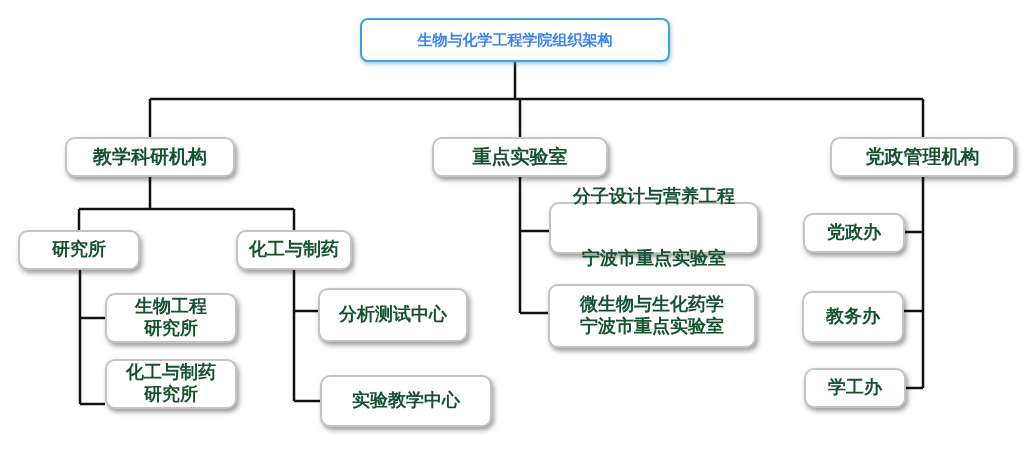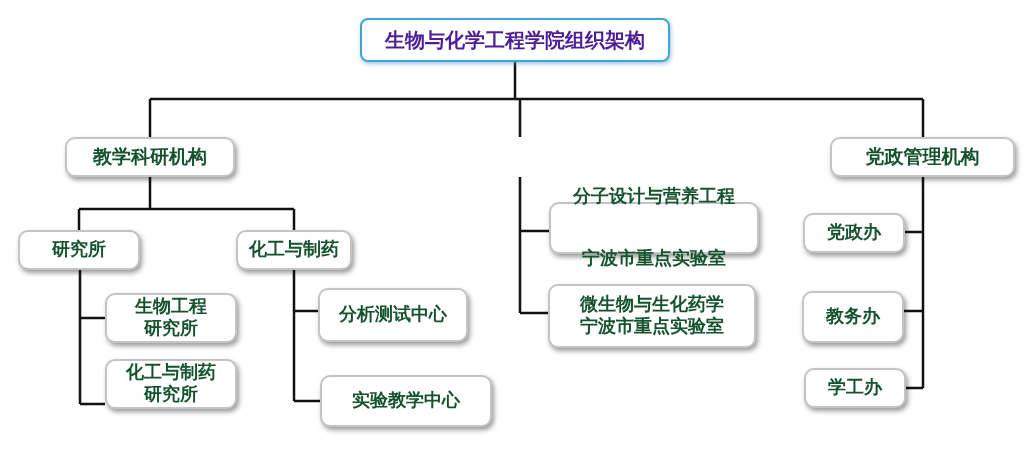--- a/index.html
+++ b/index.html
@@ -35,22 +35,22 @@
     font-size: 18px;
     line-height: 1.22;
     text-align: center;
     white-space: nowrap;
     box-sizing: border-box;
   }
   .node.lvl1 { font-size: 19px; }
   .node.title {
     border: 2px solid #3EA5D8;
     border-radius: 8px;
-    color: #4c1d95;
-    font-size: 20px;
+    color: #3b82f6;
+    font-size: 15px;
     box-shadow: 1px 2px 4px rgba(100,160,200,0.60);
   }
 </style>
 </head>
 <body>
 
 <div class="canvas">
 
   <svg class="lines" viewBox="0 0 1024 465" xmlns="http://www.w3.org/2000/svg">
     <path d="M515 62 V99
@@ -78,20 +78,23 @@
   </svg>
 
   <div class="node title" style="left:360px; top:18px; width:310px; height:44px;">
     <span>生物与化学工程学院组织架构</span>
   </div>
 
   <div class="node lvl1" style="left:65px; top:137px; width:170px; height:40px;">
     <span>教学科研机构</span>
   </div>
 
+  <div class="node lvl1" style="left:432px; top:137px; width:176px; height:40px;">
+    <span>重点实验室</span>
+  </div>
 
   <div class="node lvl1" style="left:830px; top:137px; width:185px; height:40px;">
     <span>党政管理机构</span>
   </div>
 
   <div class="node" style="left:18px; top:230px; width:122px; height:40px;">
     <span>研究所</span>
   </div>
 
   <div class="node" style="left:236px; top:230px; width:116px; height:40px;">

